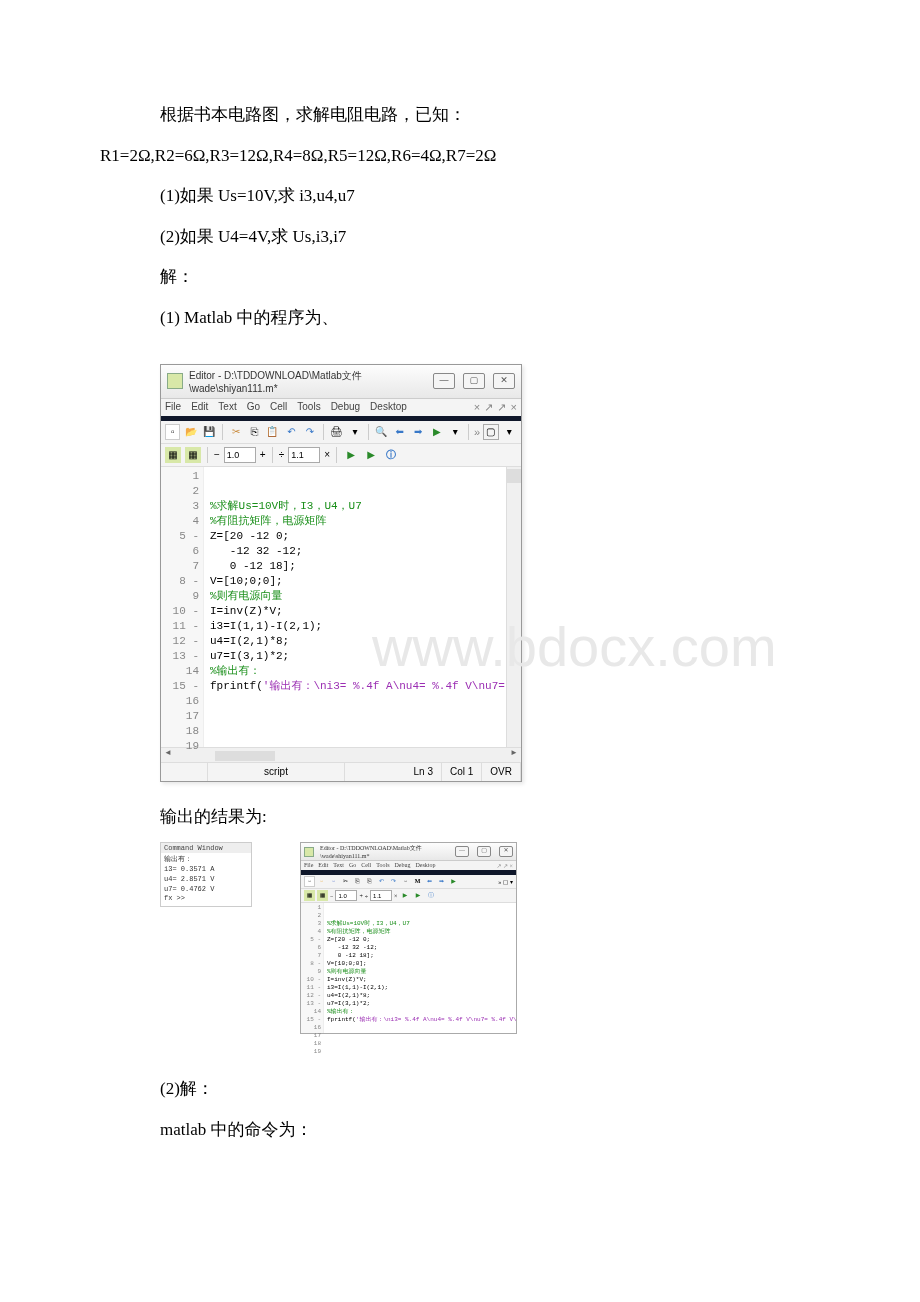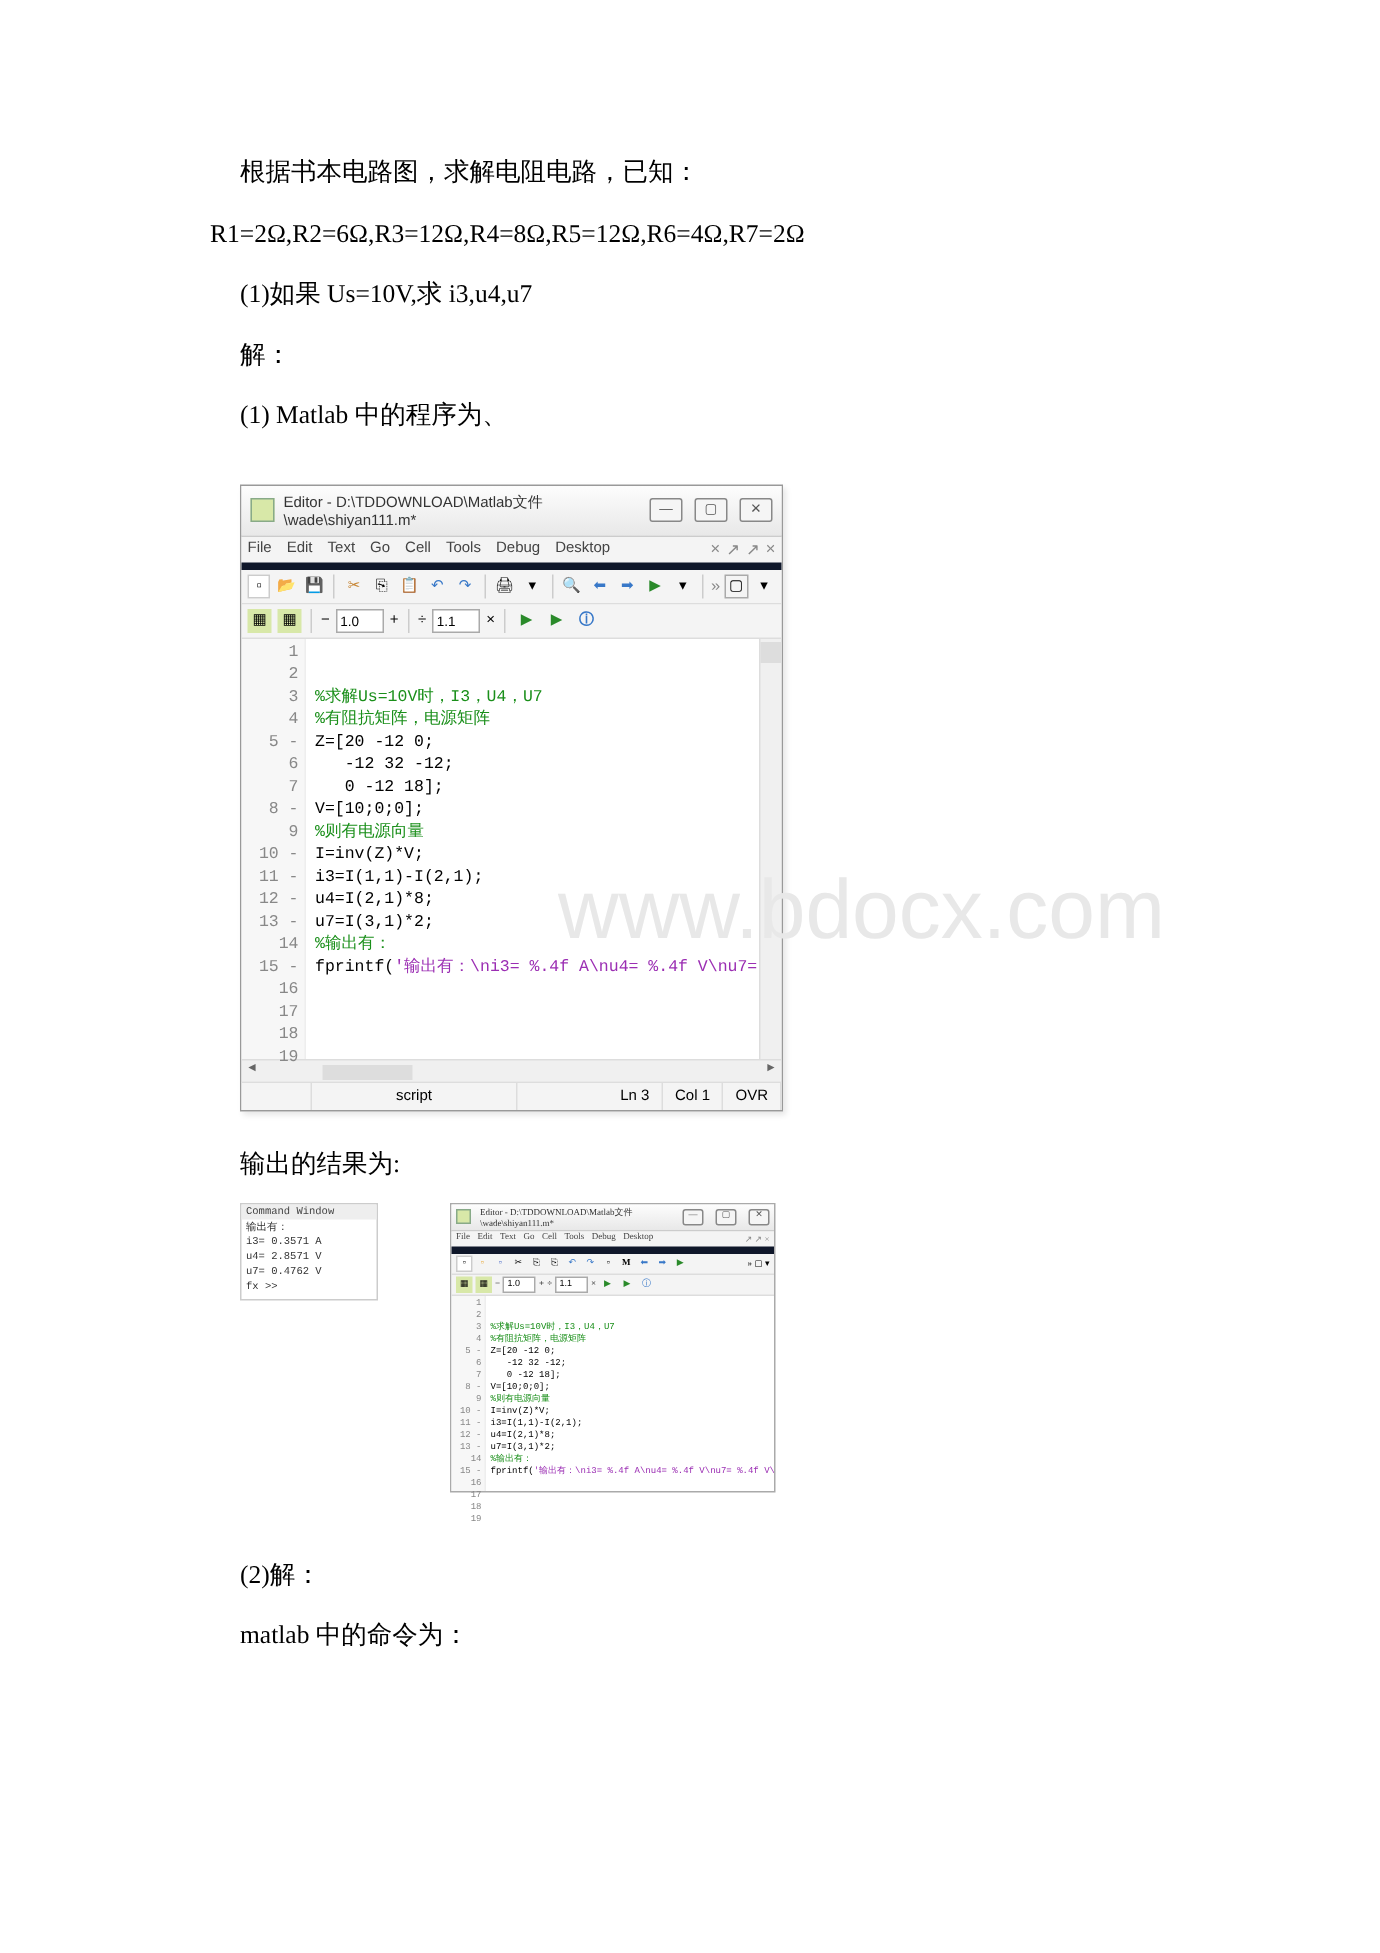--- a/index.html
+++ b/index.html
@@ -9,21 +9,20 @@
     font-family: "SimSun", serif;
     width: 920px;
   }
   .page {
     padding: 100px 80px 40px 100px;
   }
   .problem-text {
     font-size: 17px;
     line-height: 1.8;
     margin-bottom: 10px;
-    margin-left: 40px;
   }
   .indent { margin-left: 60px; }
   .editor-window {
     width: 360px;
     margin-left: 60px;
     border: 1px solid #999;
     font-family: "Microsoft YaHei", sans-serif;
     font-size: 11px;
     background: #fff;
     box-shadow: 2px 2px 4px rgba(0,0,0,0.1);
@@ -176,20 +175,21 @@
   .editor-wrap { position: relative; }
 </style>
 </head>
 <body>
 
 <div class="page">
 
   <div class="problem-text indent">根据书本电路图，求解电阻电路，已知：</div>
   <div class="problem-text">R1=2Ω,R2=6Ω,R3=12Ω,R4=8Ω,R5=12Ω,R6=4Ω,R7=2Ω</div>
   <div class="problem-text indent">(1)如果 Us=10V,求 i3,u4,u7</div>
+  <div class="problem-text indent">(2)如果 U4=4V,求 Us,i3,i7</div>
   <div class="problem-text indent">解：</div>
   <div class="problem-text indent">(1) Matlab 中的程序为、</div>
 
   <div style="height:20px;"></div>
 
   <div class="editor-wrap">
     <div class="watermark" style="left:260px; top:250px;">www.bdocx.com</div>
 
     <div class="editor-window">
       <div class="titlebar">

